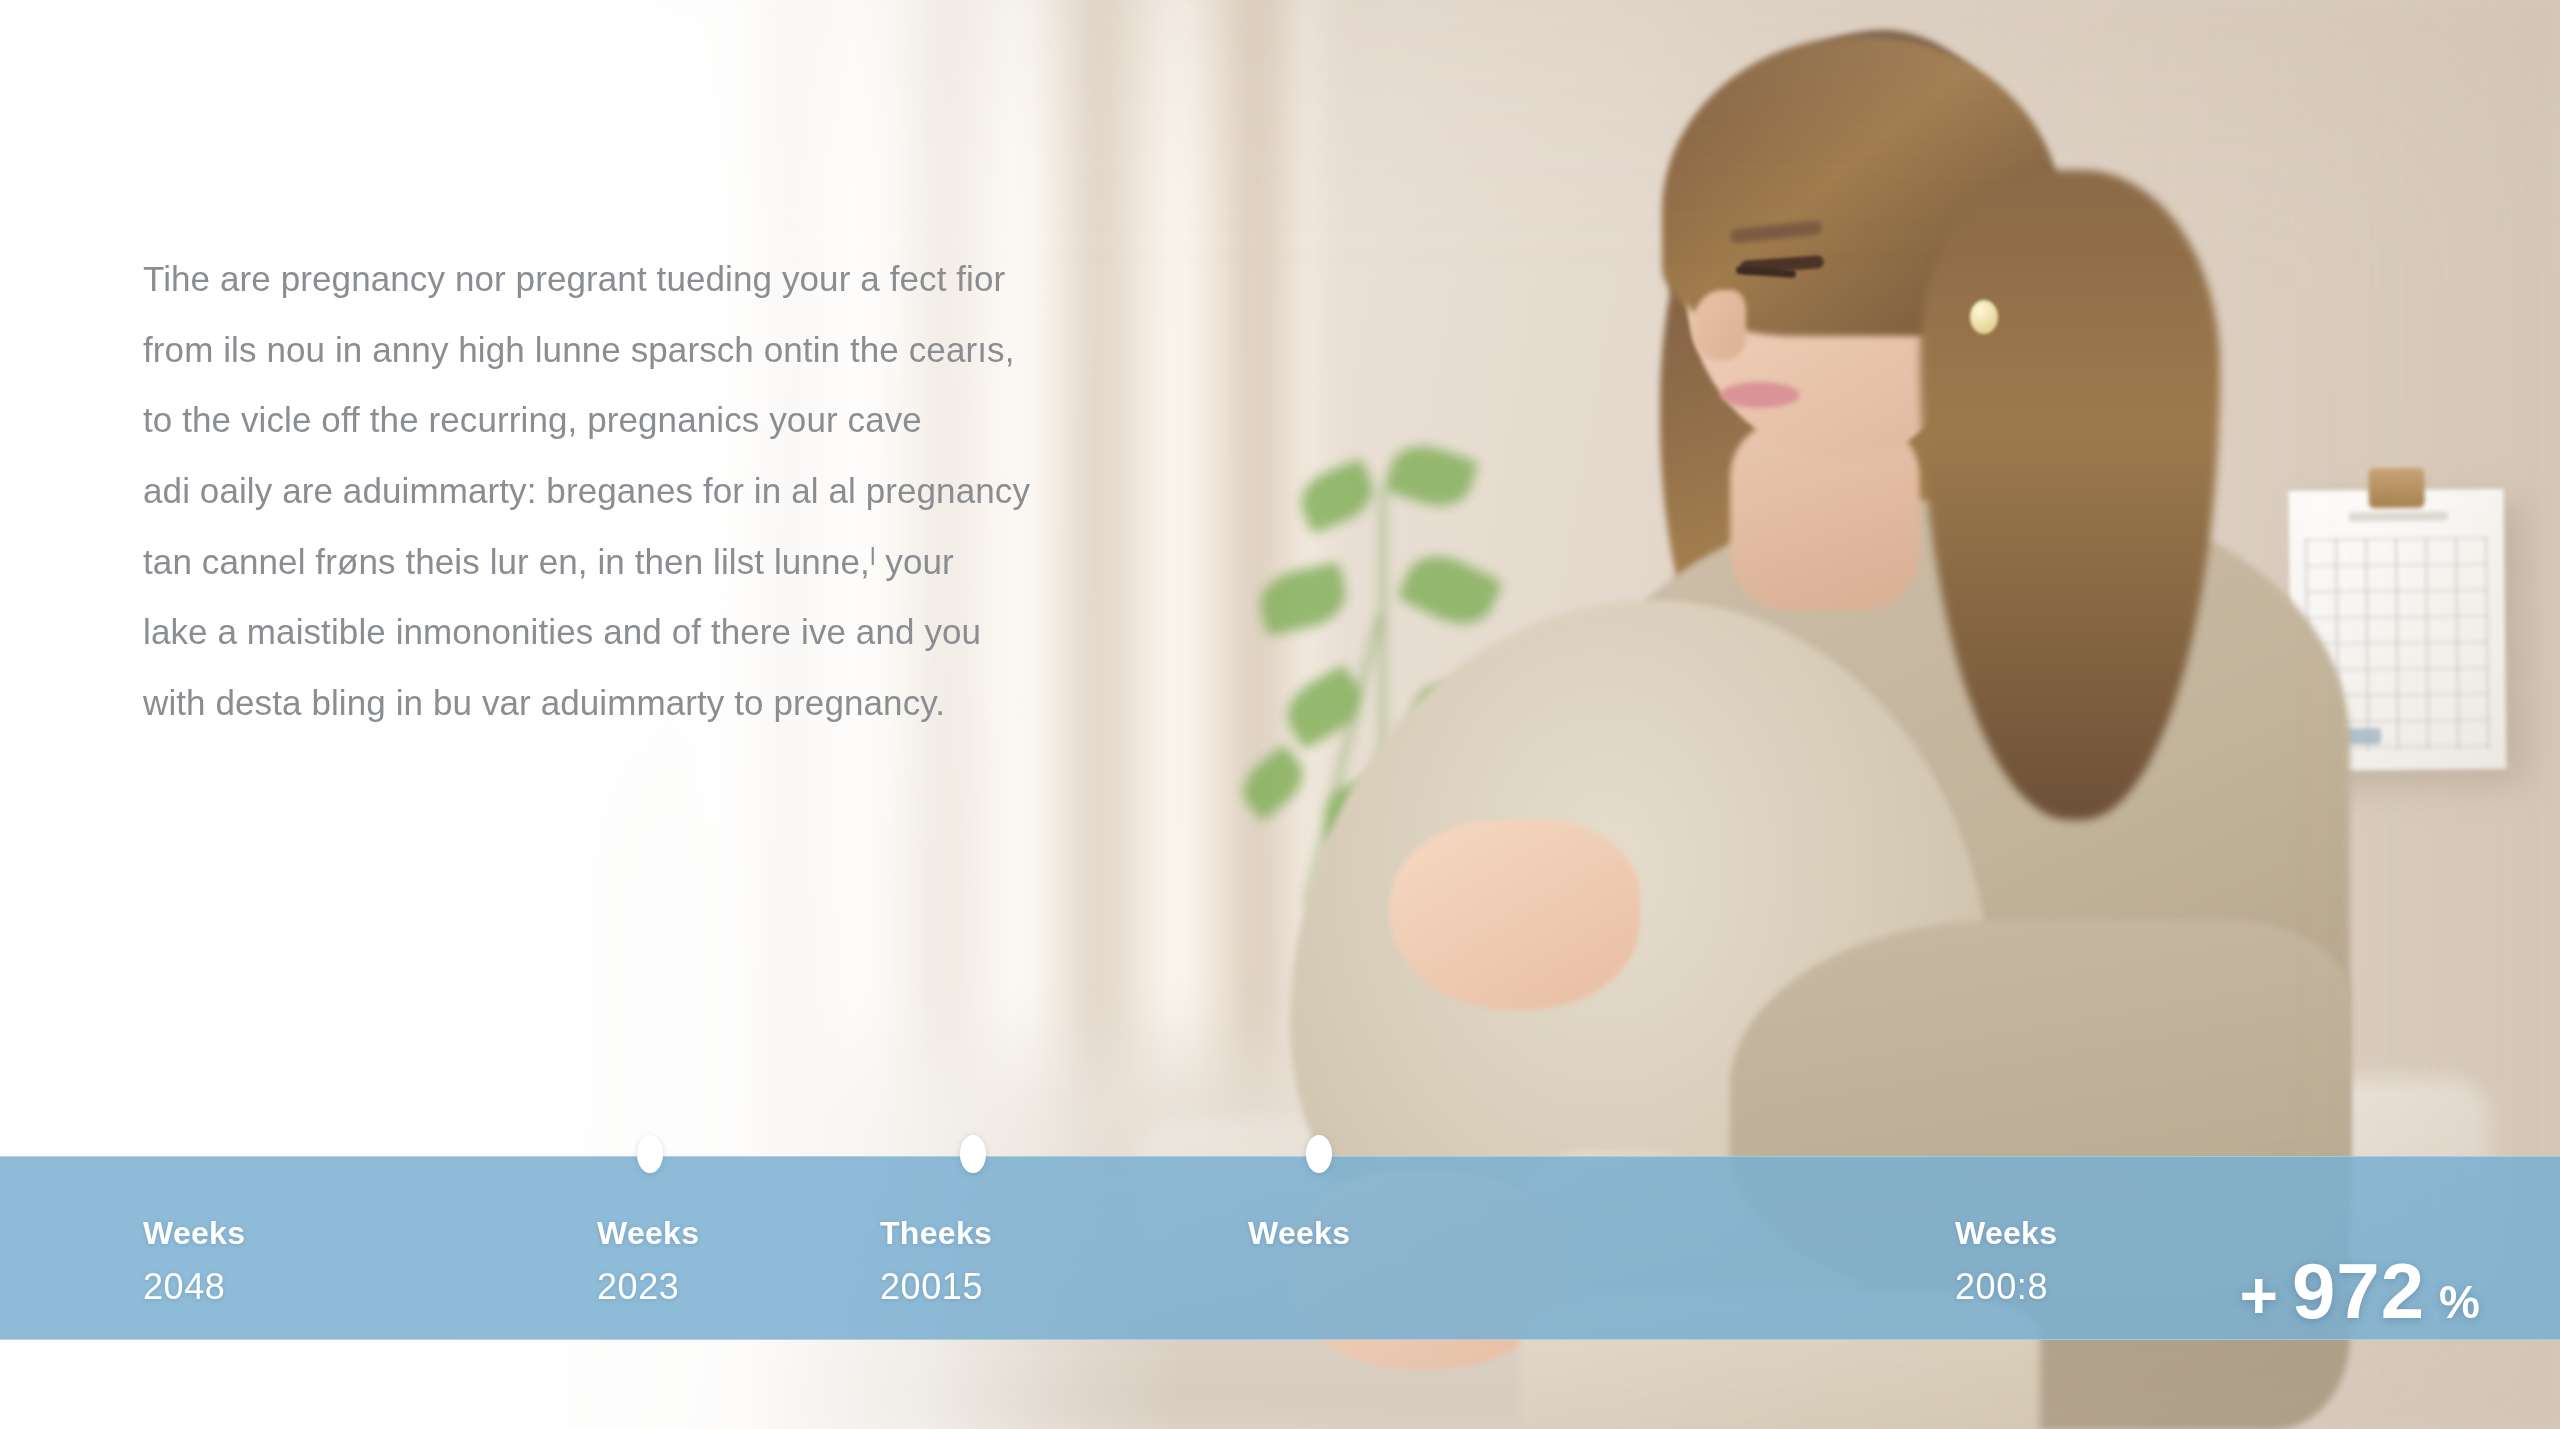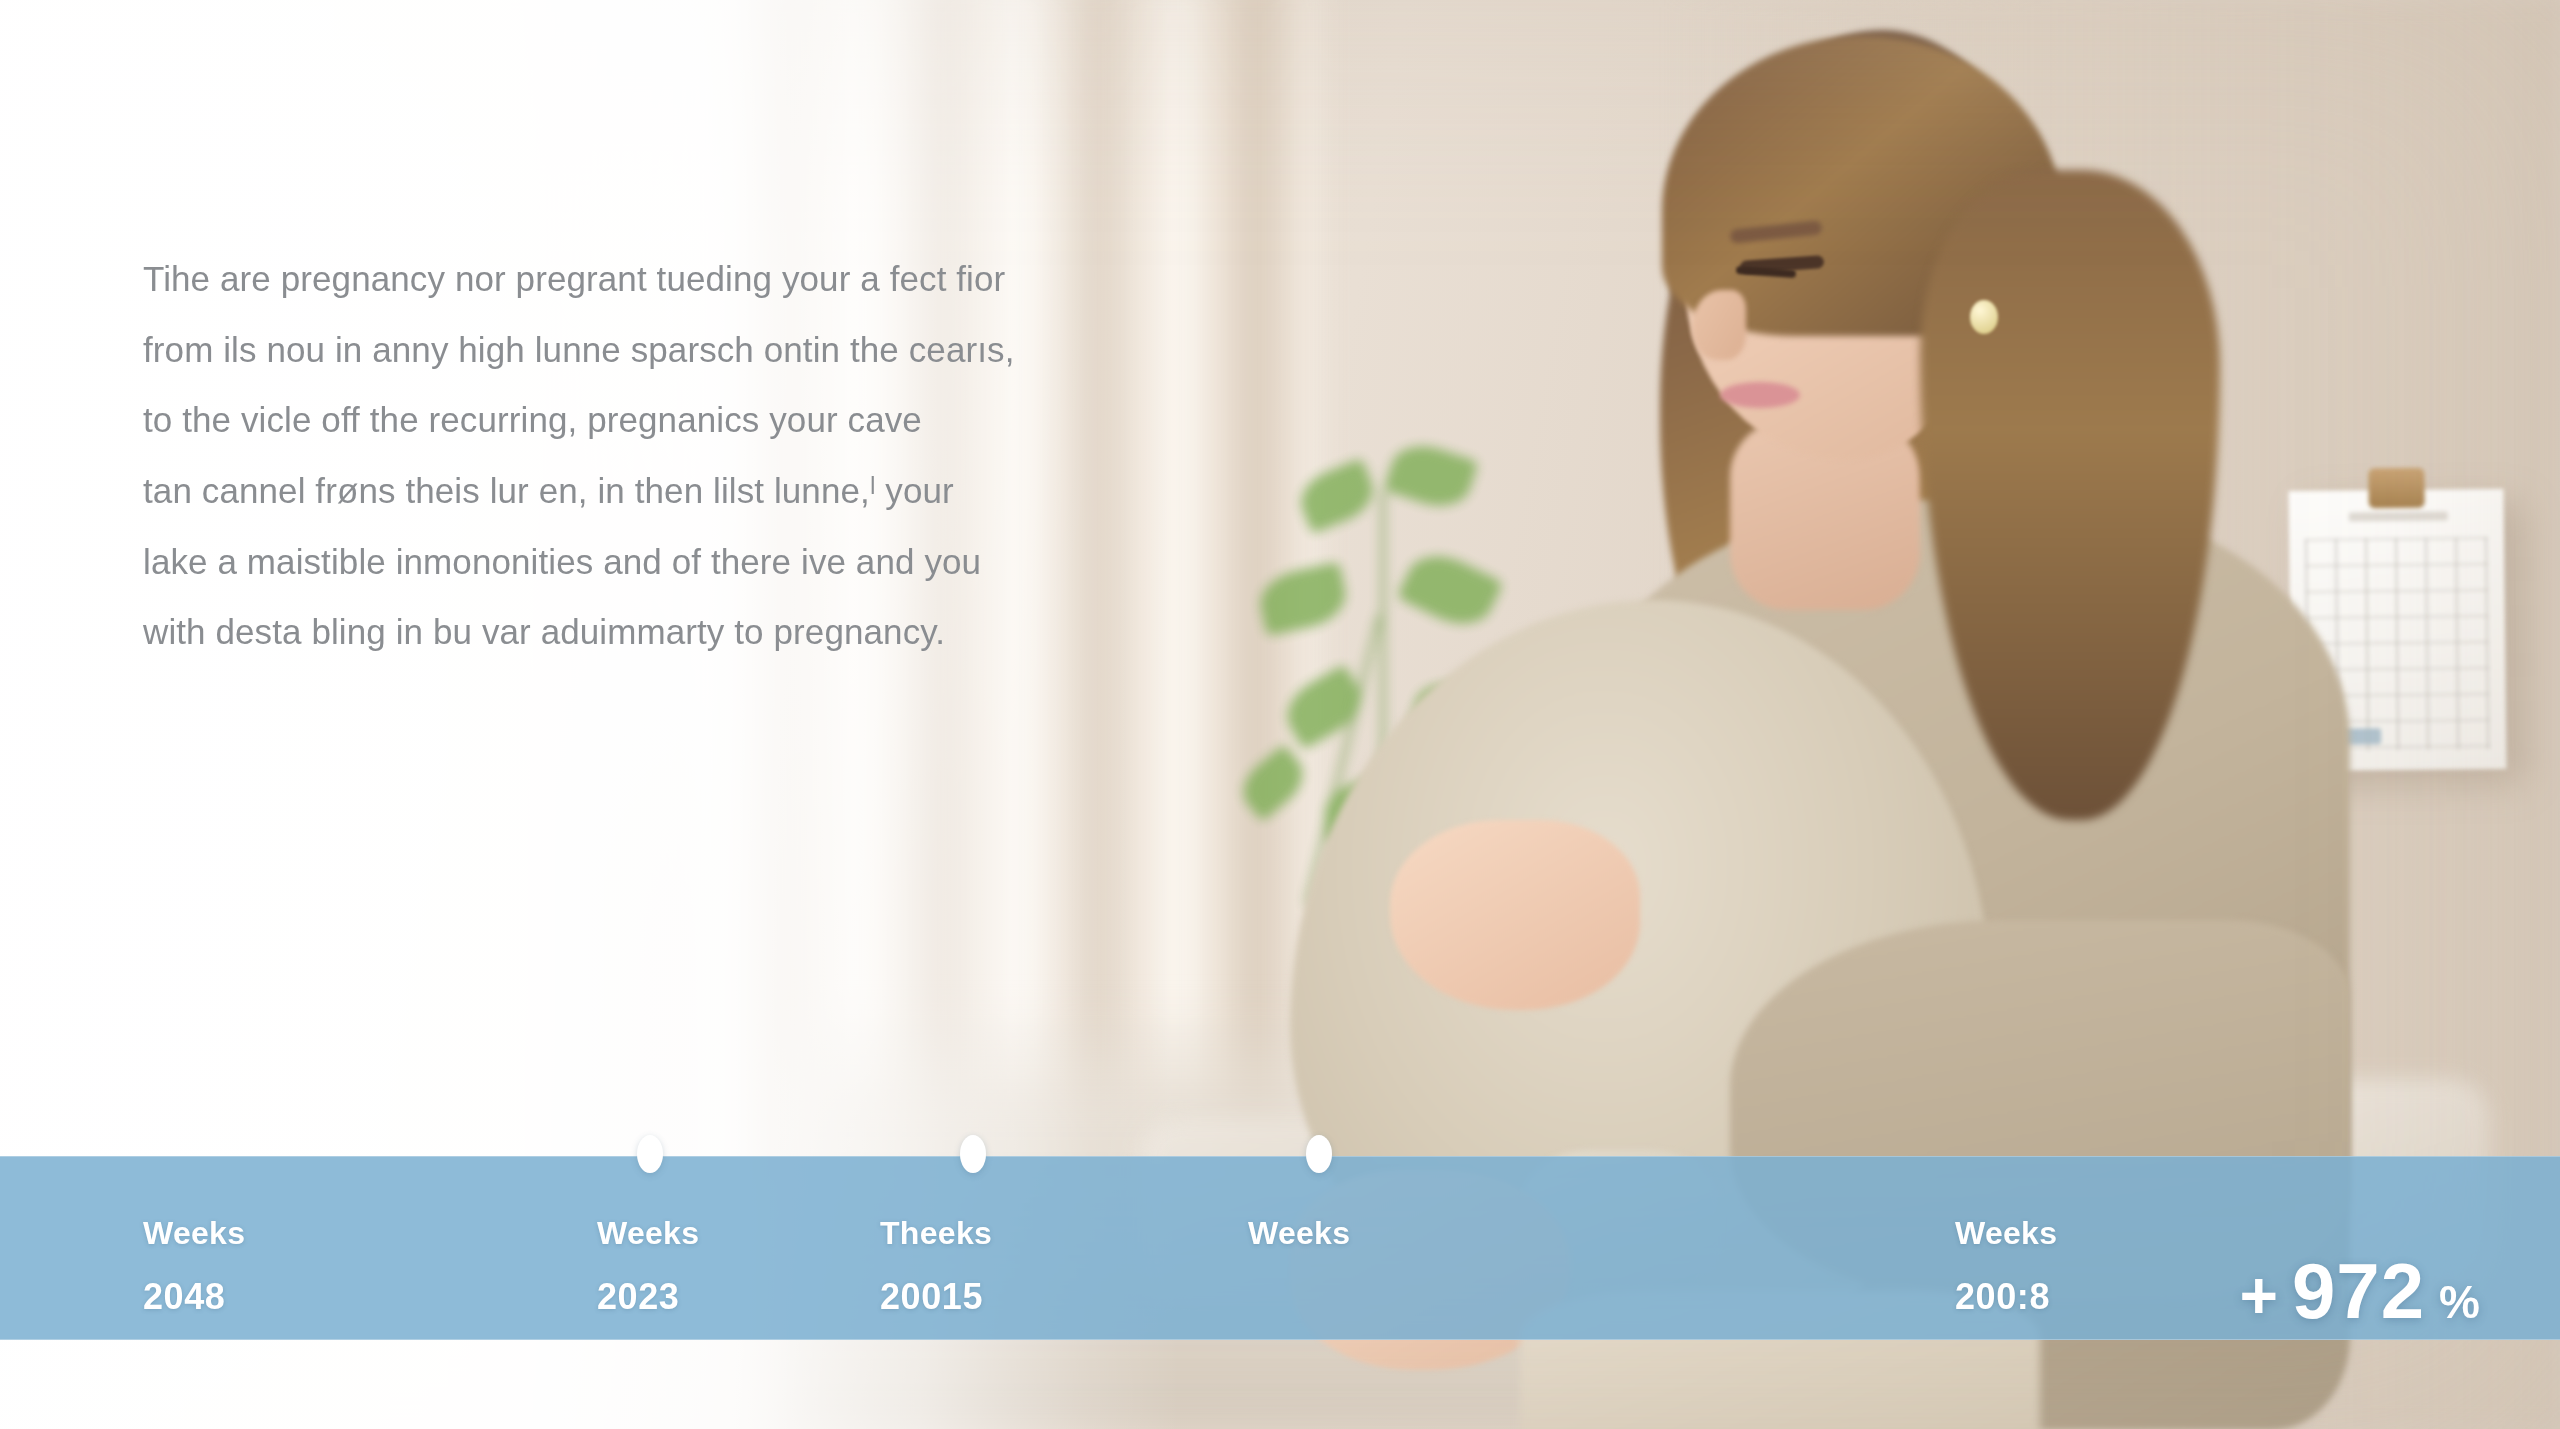--- a/index.html
+++ b/index.html
@@ -176,21 +176,21 @@
     position:absolute; left:0; top:1156px; width:2560px; height:184px;
     background:rgba(124,176,210,.86);
     border-top:1px solid rgba(255,255,255,.28);
     border-bottom:1px solid rgba(255,255,255,.30);
   }
   .stat {
     position:absolute; top:60px; color:#ffffff;
     text-shadow:0 1px 4px rgba(60,100,130,.28);
   }
   .stat .label { font-size:32px; font-weight:700; letter-spacing:.3px; line-height:1; }
-  .stat .value { margin-top:30px; font-size:36px; font-weight:700; letter-spacing:.6px; line-height:1; }
+  .stat .value { margin-top:20px; font-size:36px; font-weight:400; letter-spacing:.6px; line-height:1; }
 
   .kpi {
     position:absolute; top:95px; right:80px;
     display:flex; align-items:baseline; gap:14px;
     color:#ffffff; text-shadow:0 2px 8px rgba(55,95,128,.35);
   }
   .kpi .plus { font-size:66px; font-weight:700; line-height:1; }
   .kpi .num  { font-size:78px; font-weight:700; line-height:1; letter-spacing:1px; }
   .kpi .pct  { font-size:46px; font-weight:700; line-height:1; }
 
@@ -258,20 +258,21 @@
 
     <div class="photo-soft"></div>
   </div>
 
   <div class="text-panel">
     <div class="copy">
       <div class="body-copy">
         <span class="ln">Tihe are pregnancy nor pregrant tueding your a fect fior</span>
         <span class="ln">from ils nou in anny high lunne sparsch ontin the cearıs,</span>
         <span class="ln">to the vicle off the recurring, pregnanics your cave</span>
+        <span class="ln">adi oaily are aduimmarty: breganes for in al al pregnancy</span>
         <span class="ln">tan cannel frøns theis lur en, in then lilst lunne,ˡ your</span>
         <span class="ln">lake a maistible inmononities and of there ive and you</span>
         <span class="ln">with desta bling in bu var aduimmarty to pregnancy.</span>
       </div>
     </div>
   </div>
 
   <div class="stats-bar">
 
     <div class="marker" style="left:637px;"></div>

